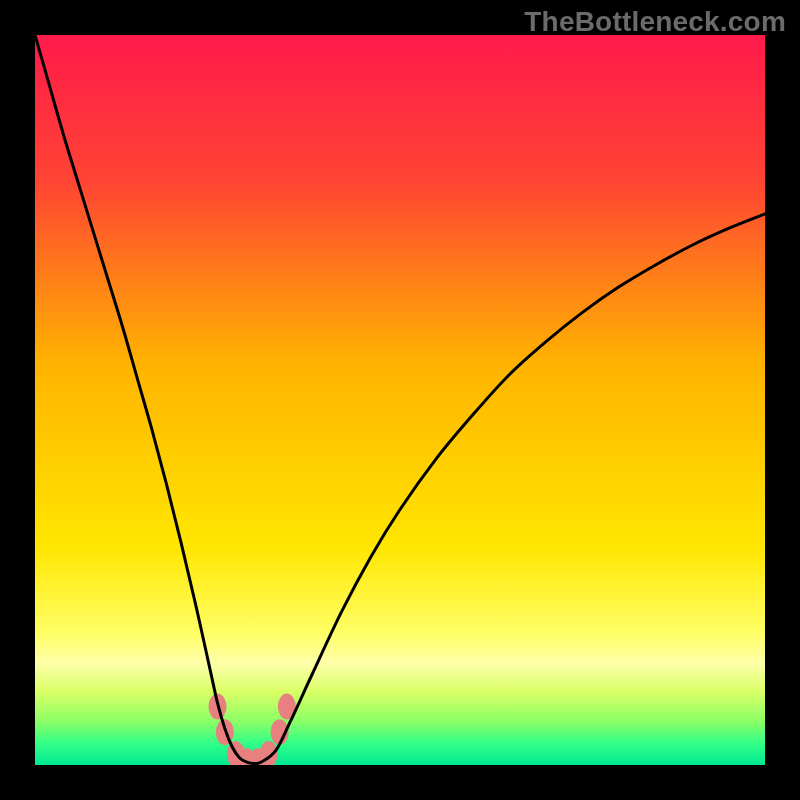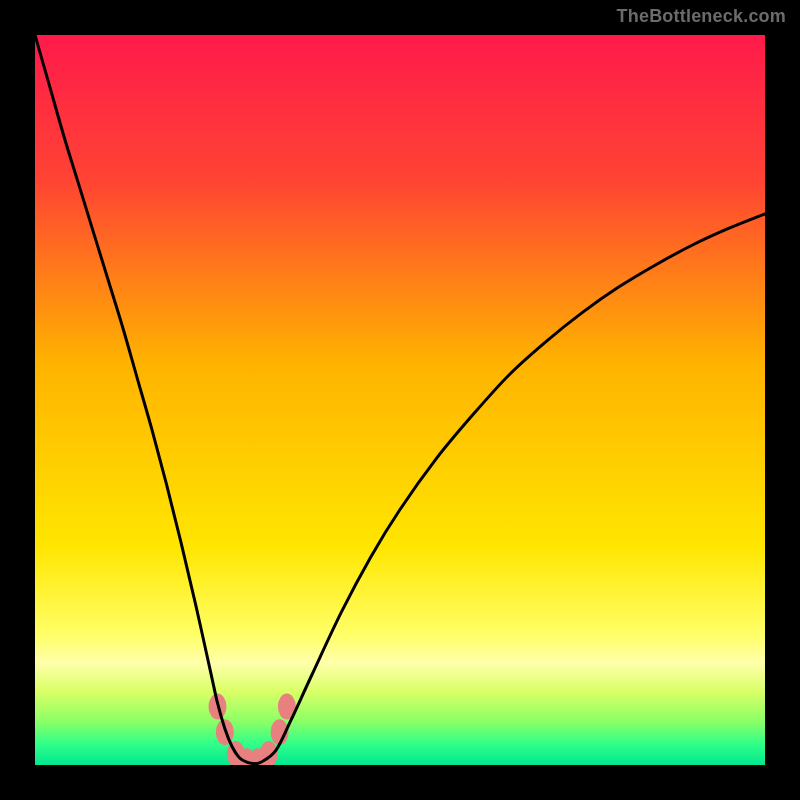--- a/index.html
+++ b/index.html
@@ -24,21 +24,21 @@
     top: 35px;
     width: 730px;
     height: 730px;
   }
   .watermark {
     position: absolute;
     top: 6px;
     right: 14px;
     font-family: Arial, Helvetica, sans-serif;
     font-weight: 600;
-    font-size: 18px;
+    font-size: 28px;
     color: #6b6b6b;
     letter-spacing: 0.2px;
   }
   .plot svg {
     display: block;
     width: 730px;
     height: 730px;
   }
 </style>
 </head>

